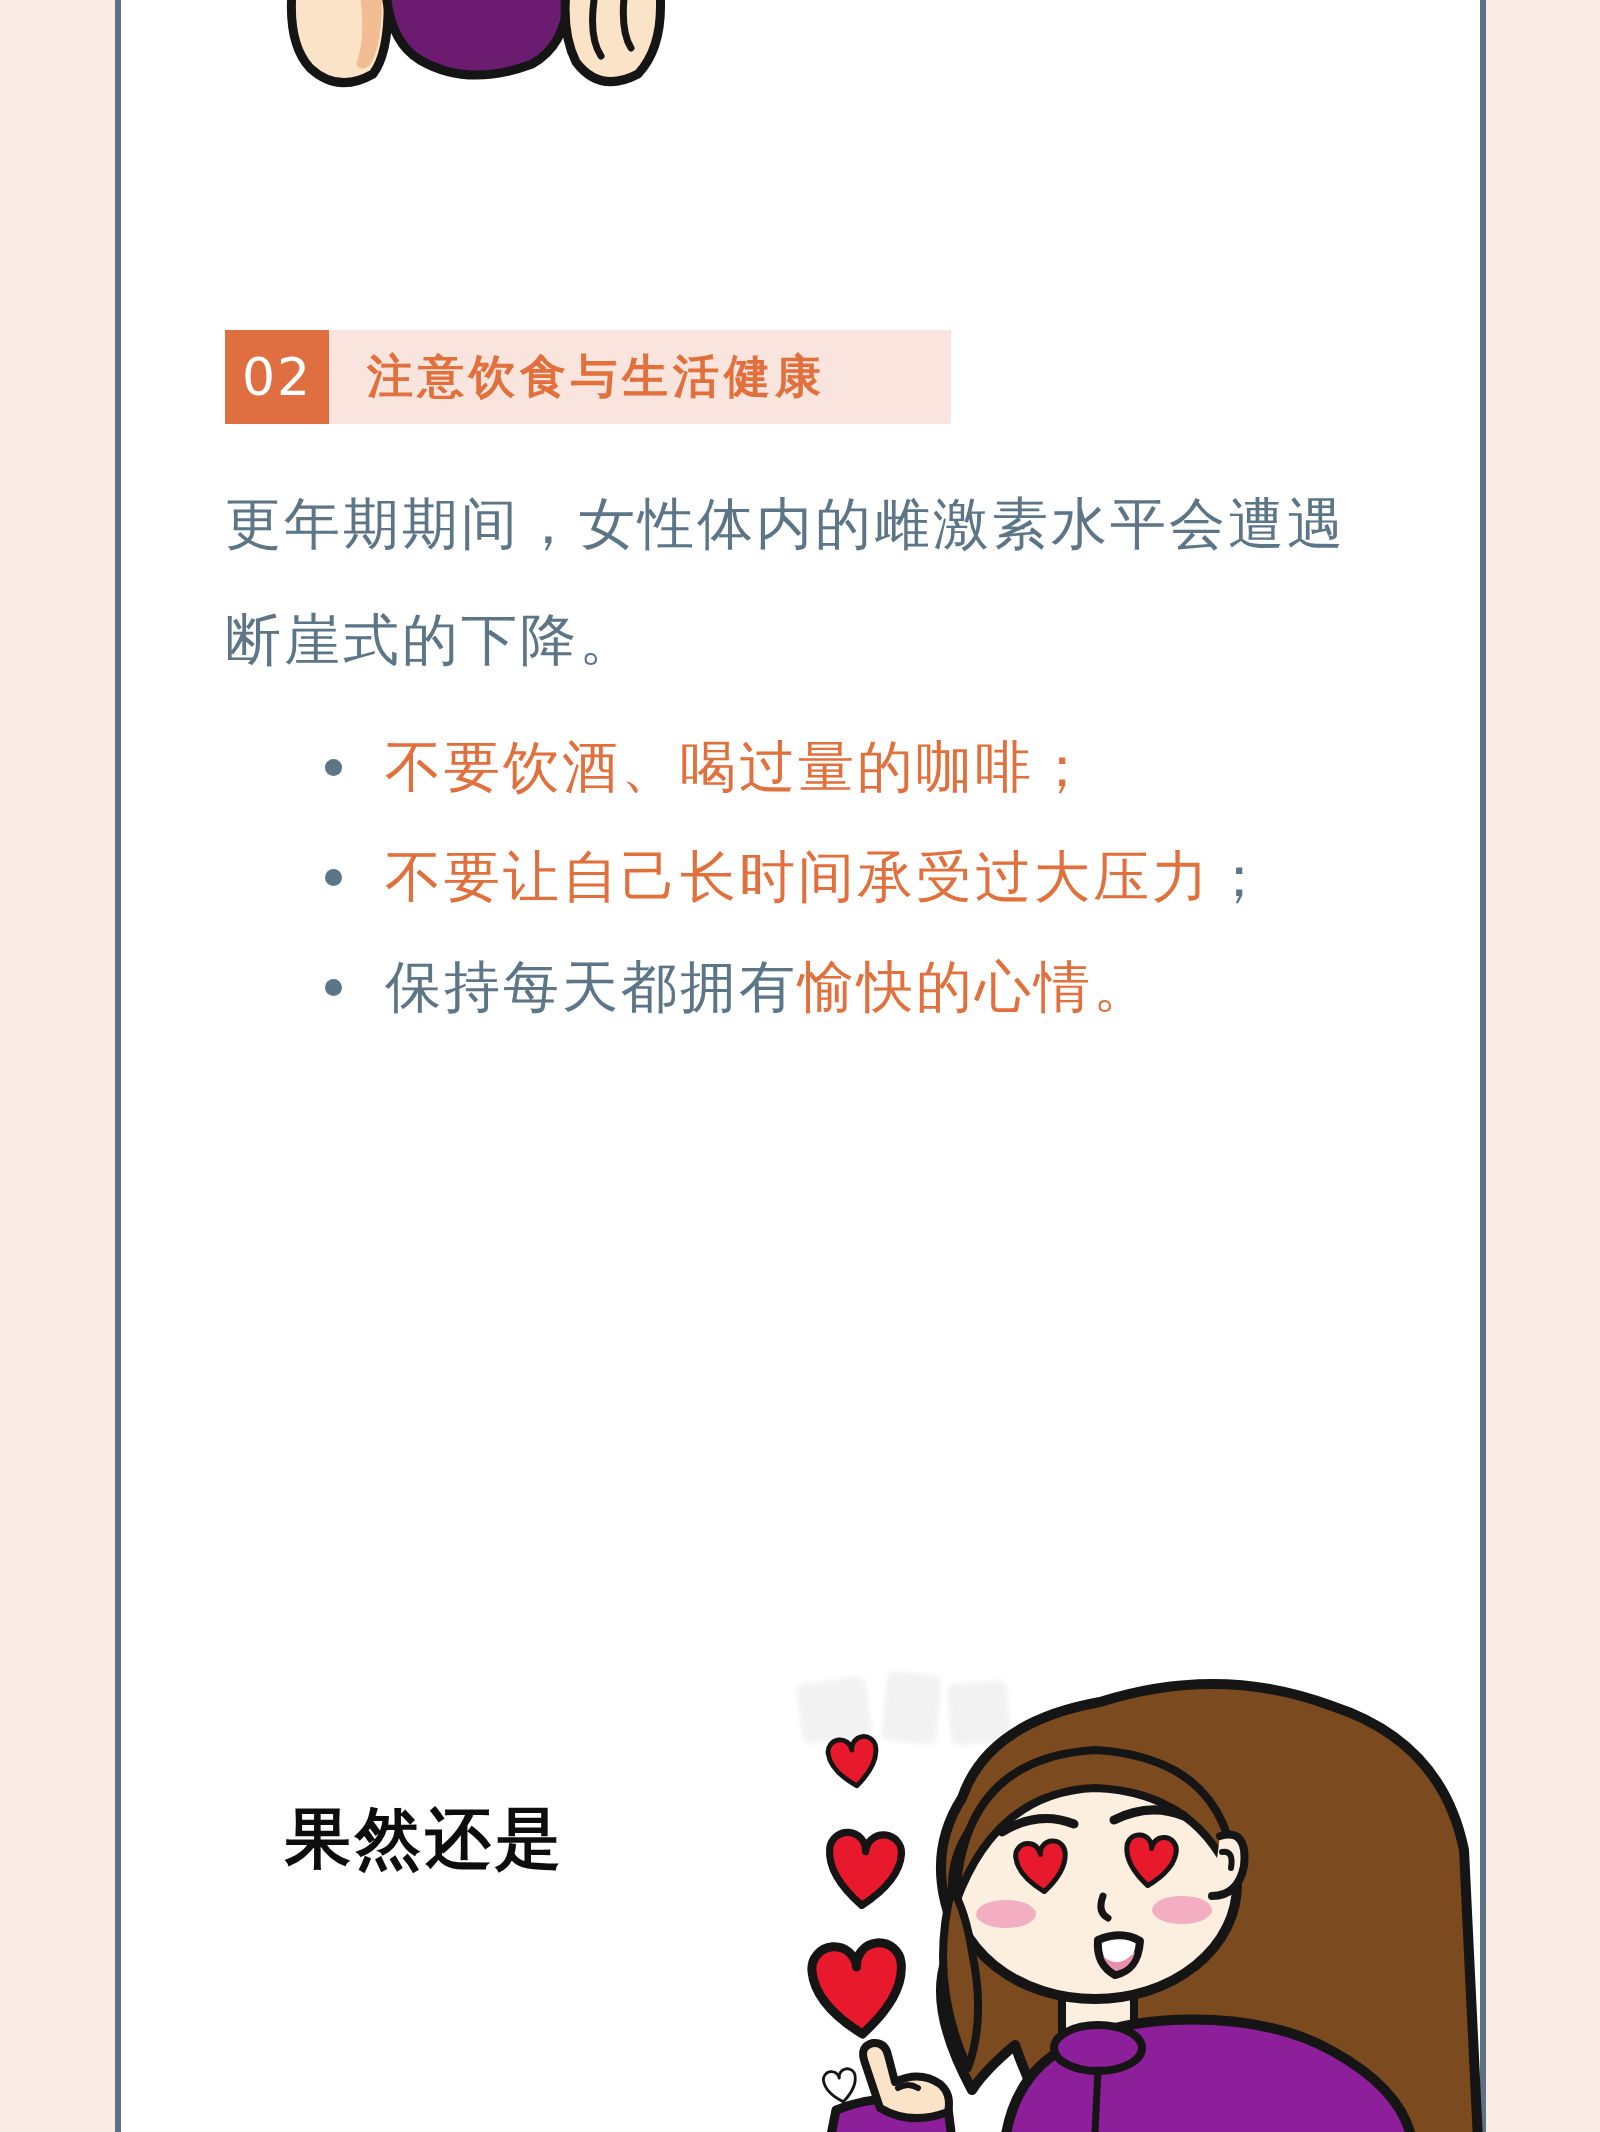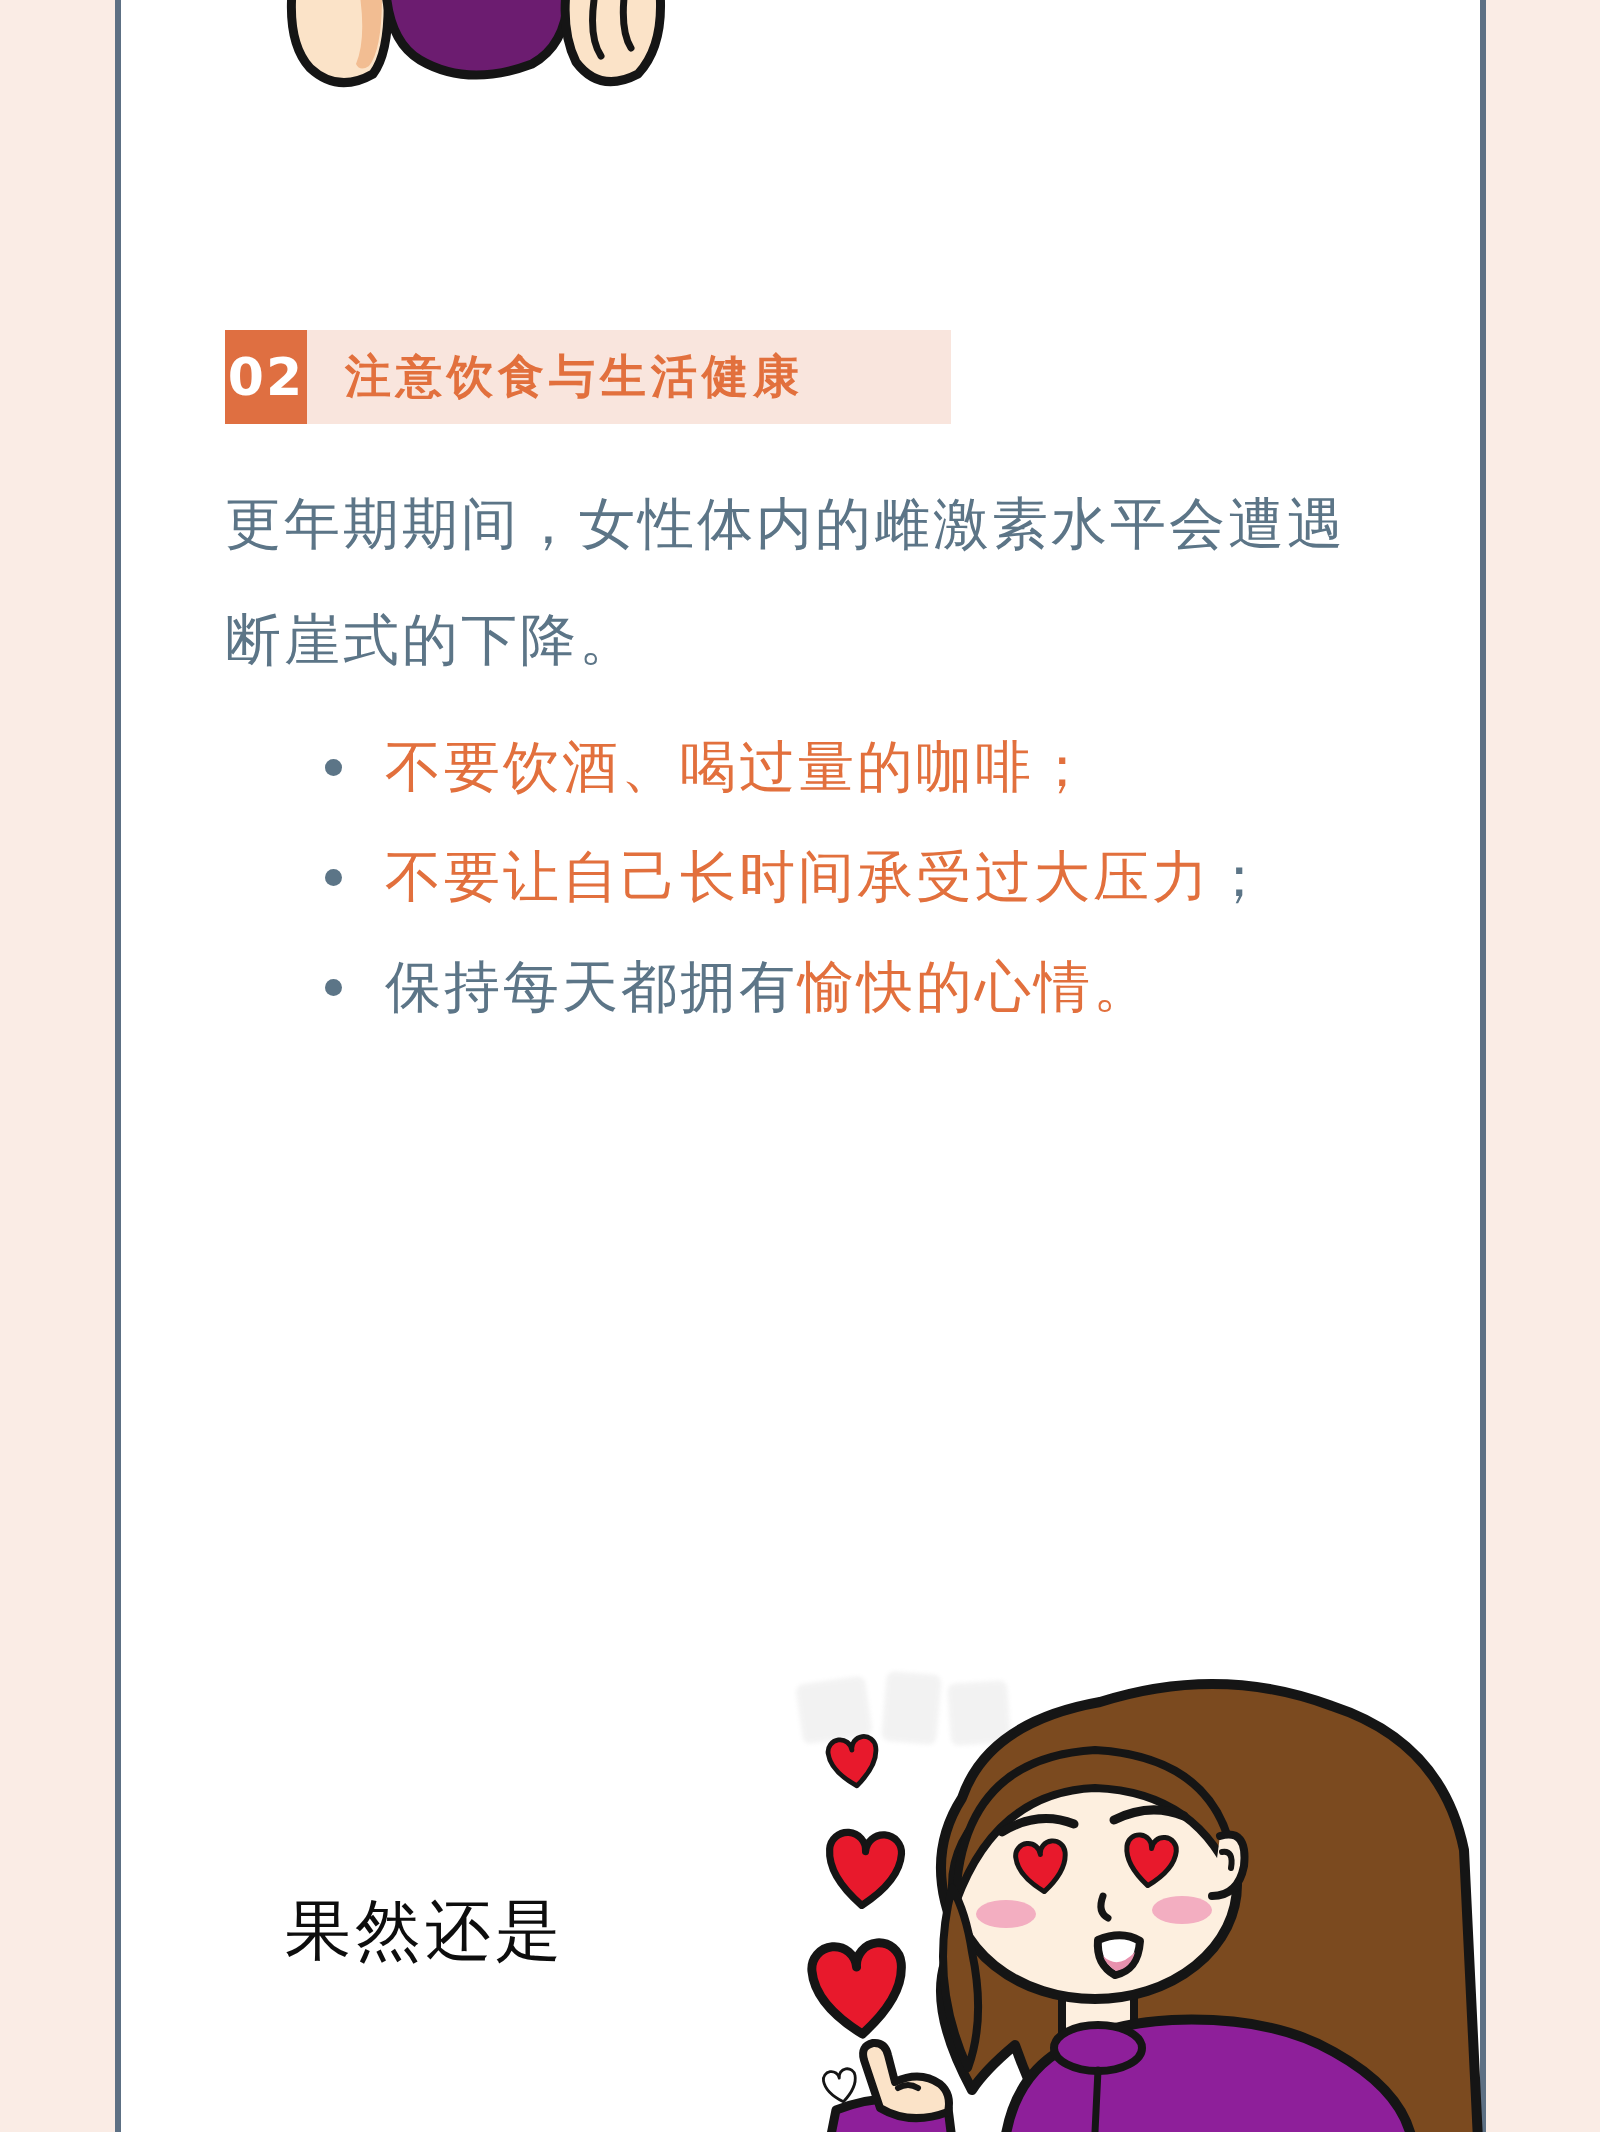--- a/index.html
+++ b/index.html
@@ -37,24 +37,24 @@
   .top-frag{position:absolute;left:149px;top:0;width:400px;height:112px;}
 
   
   .section-header{
     position:absolute;left:104px;top:330px;
     width:726px;height:94px;
     background:var(--bar-pink);
     display:flex;align-items:stretch;
   }
   .section-badge{
-    width:82px;
+    width:104px;
     background:var(--orange);
     color:#ffffff;
-    font-size:52px;font-weight:bold;
+    font-size:52px;font-weight:normal;
     display:flex;align-items:center;justify-content:center;
     letter-spacing:2px;
   }
   .section-title{
     display:flex;align-items:center;
     padding-left:38px;
     font-size:46px;font-weight:bold;
     color:var(--orange-text);
     letter-spacing:5px;
   }
@@ -79,24 +79,24 @@
     position:absolute;
     left:100px;top:47px;
     width:17px;height:17px;border-radius:50%;
     background:var(--slate);
   }
   .seg-orange{color:var(--orange-text);}
   .seg-slate{color:var(--slate);}
 
   
   .sticker-caption{
-    position:absolute;left:114px;top:1880px;width:380px;
+    position:absolute;left:114px;top:1788px;width:380px;
     text-align:center;
     font-size:66px;line-height:102px;
-    font-weight:400;color:#0d0d0d;
+    font-weight:700;color:#0d0d0d;
     letter-spacing:4px;
   }
 
   
   .watermark{
     position:absolute;left:668px;top:1668px;width:230px;height:110px;
     opacity:0.10;filter:blur(2px);
   }
   .watermark .smudge{
     position:absolute;background:#8a8a8a;border-radius:8px;

